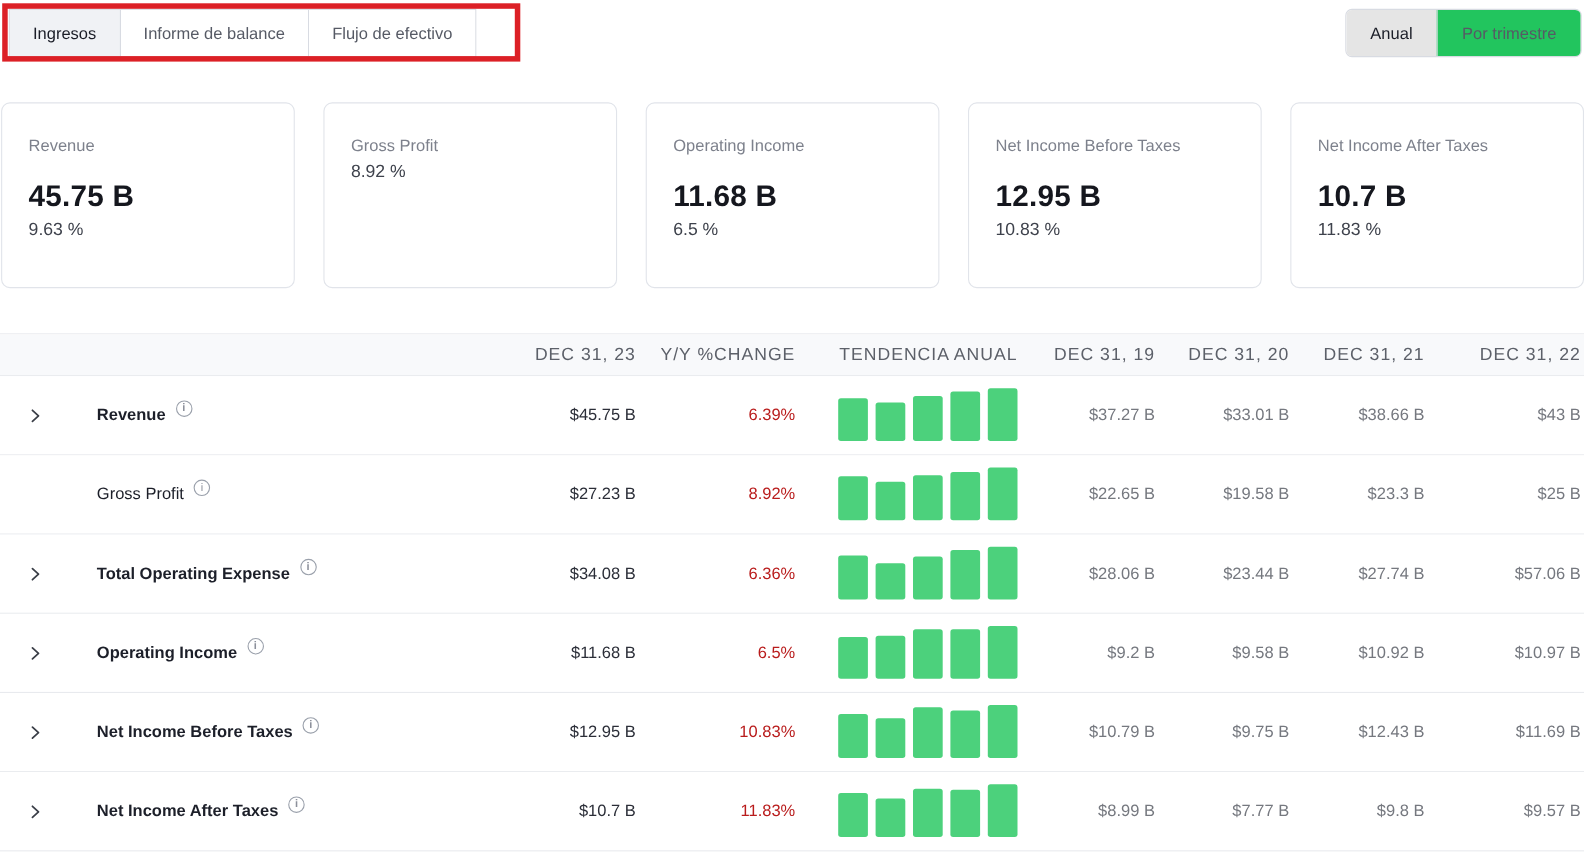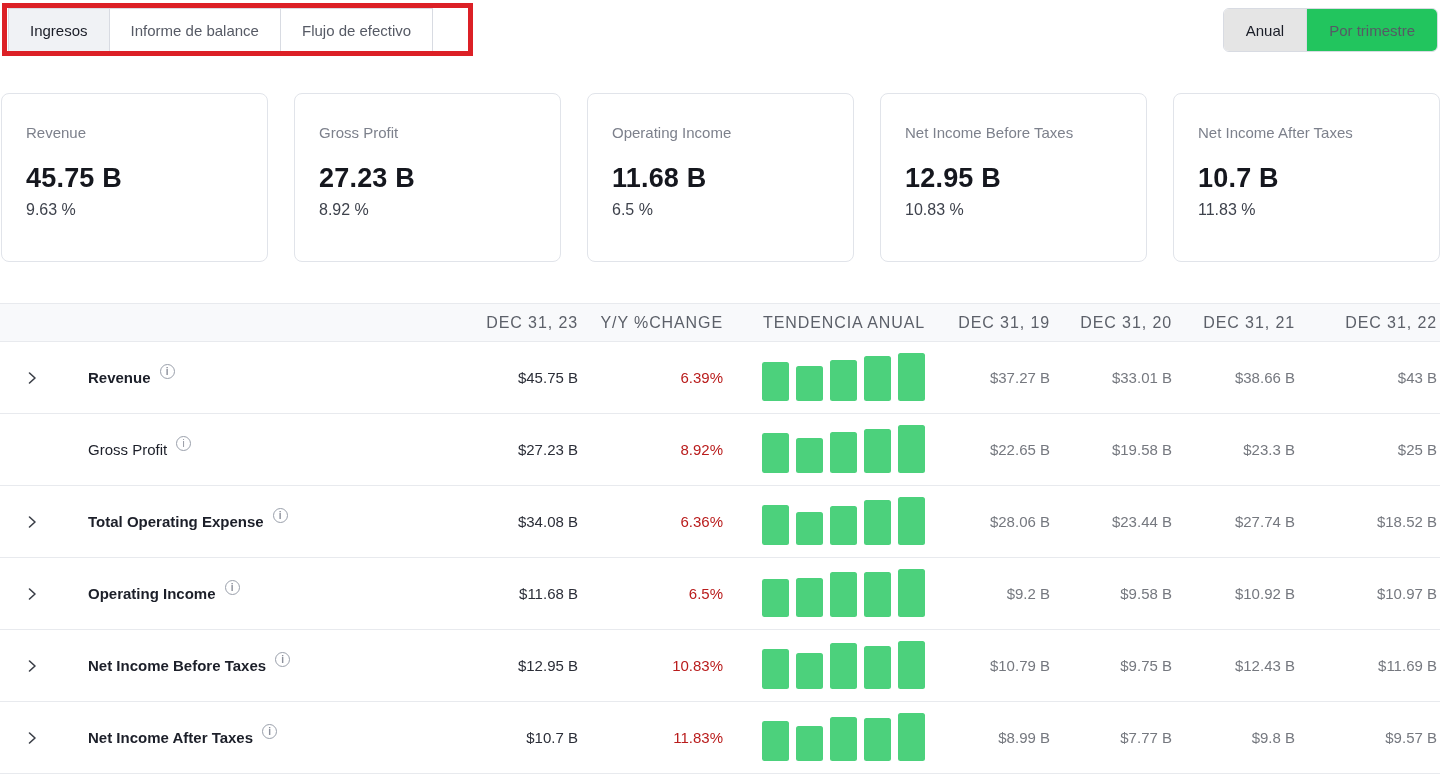--- a/index.html
+++ b/index.html
@@ -78,21 +78,20 @@
 </div>
 
 <div class="cards">
     <div class="card">
        <div class="card-title">Revenue</div>
        <div class="card-value">45.75 B</div>
        <div class="card-percent">9.63 %</div>
      </div>
     <div class="card">
        <div class="card-title">Gross Profit</div>
-       <div class="card-value">27.23 B</div>
        <div class="card-percent">8.92 %</div>
      </div>
     <div class="card">
        <div class="card-title">Operating Income</div>
        <div class="card-value">11.68 B</div>
        <div class="card-percent">6.5 %</div>
      </div>
     <div class="card">
        <div class="card-title">Net Income Before Taxes</div>
        <div class="card-value">12.95 B</div>
@@ -187,21 +186,21 @@
             <div class="bar" style="height:40px"></div>
             <div class="bar" style="height:33px"></div>
             <div class="bar" style="height:39px"></div>
             <div class="bar" style="height:45px"></div>
             <div class="bar" style="height:48px"></div>
           </div>
        </div>
        <div class="num yearval">$28.06 B</div>
        <div class="num yearval">$23.44 B</div>
        <div class="num yearval">$27.74 B</div>
-       <div class="num yearval">$18.52 B</div>
+       <div class="num yearval">$57.06 B</div>
      </div>
       <div class="trow">
        <div class="cell-expand">
           <span class="chevron">
             <svg viewBox="0 0 14 14" width="14" height="14">
   <path d="M4.5 2 L10 7 L4.5 12" stroke="#3a3e47" stroke-width="1.6" fill="none" stroke-linecap="round" stroke-linejoin="round"></path>
             </svg>
           </span>
         </div>
        <div class="cell-label bold">

